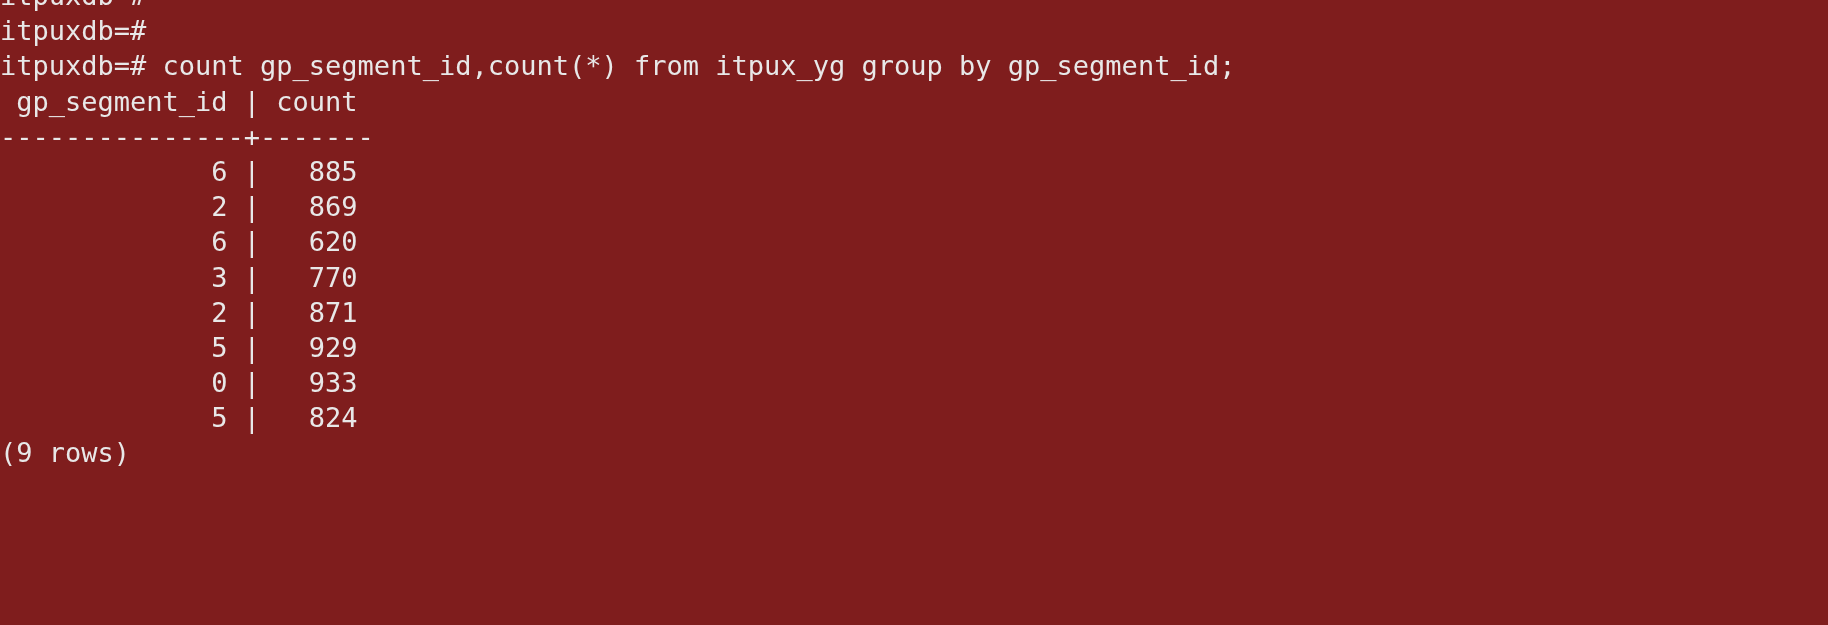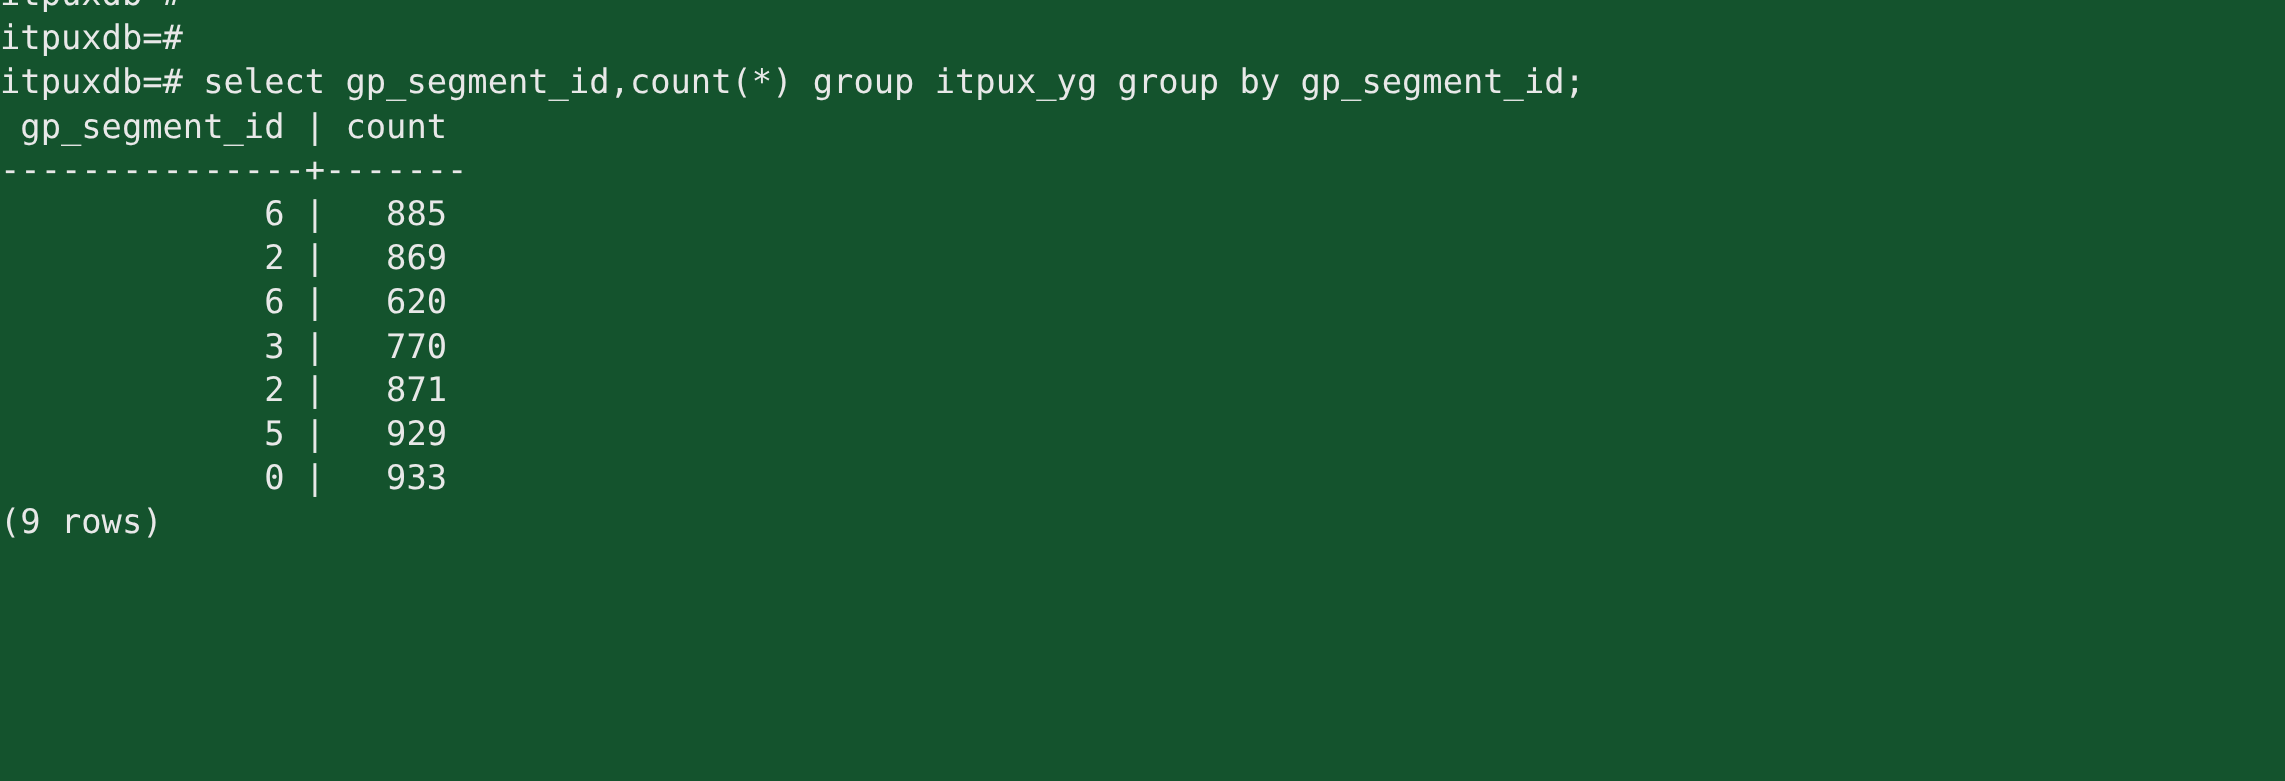--- a/index.html
+++ b/index.html
@@ -9,21 +9,21 @@
   }
   body {
     width: 1828px;
     height: 625px;
     overflow: hidden;
   }
   .terminal {
     position: relative;
     width: 1828px;
     height: 625px;
-    background: #14532d;
+    background: #7f1d1d;
     font-family: "DejaVu Sans Mono", "Liberation Mono", monospace;
     font-size: 27px;
     line-height: 35.2px;
     color: #e8e8e8;
     letter-spacing: 0px;
     -webkit-font-smoothing: none;
   }
   .screen {
     position: absolute;
     left: 0;
@@ -43,30 +43,31 @@
 </head>
 <body>
 
 <div class="terminal">
   <div class="screen">
 
     <span class="line">itpuxdb=#</span>
 
     <span class="line">itpuxdb=#</span>
 
-    <span class="line">itpuxdb=# select gp_segment_id,count(*) group itpux_yg group by gp_segment_id;</span>
+    <span class="line">itpuxdb=# count gp_segment_id,count(*) from itpux_yg group by gp_segment_id;</span>
 
     <span class="line"> gp_segment_id | count</span>
 
     <span class="line">---------------+-------</span>
 
     <span class="line">             6 |   885</span>
     <span class="line">             2 |   869</span>
     <span class="line">             6 |   620</span>
     <span class="line">             3 |   770</span>
     <span class="line">             2 |   871</span>
     <span class="line">             5 |   929</span>
     <span class="line">             0 |   933</span>
+    <span class="line">             5 |   824</span>
 
     <span class="line">(9 rows)</span>
 
   </div>
 </div>
 
 </body></html>

